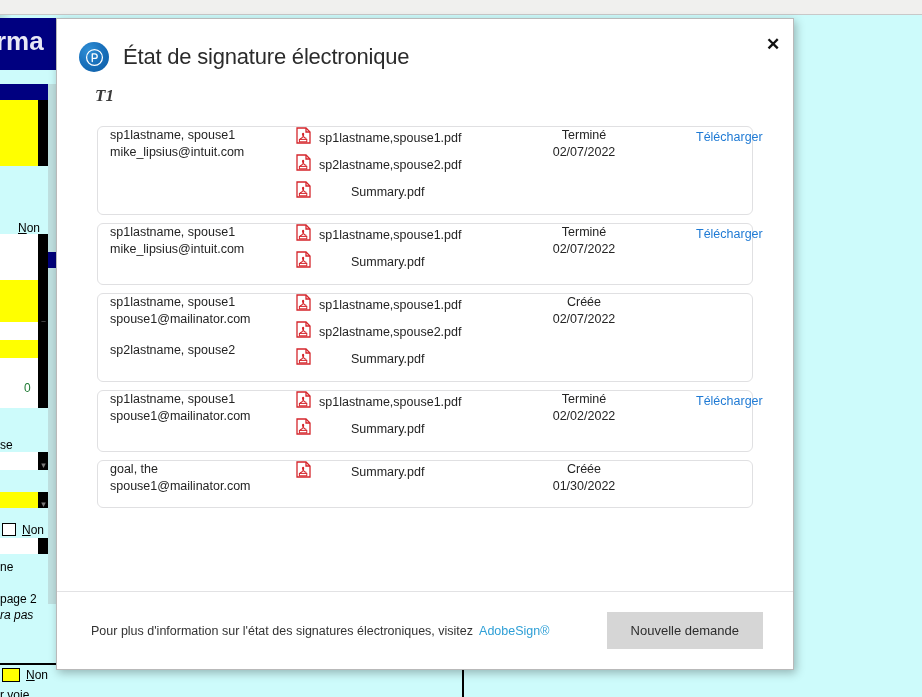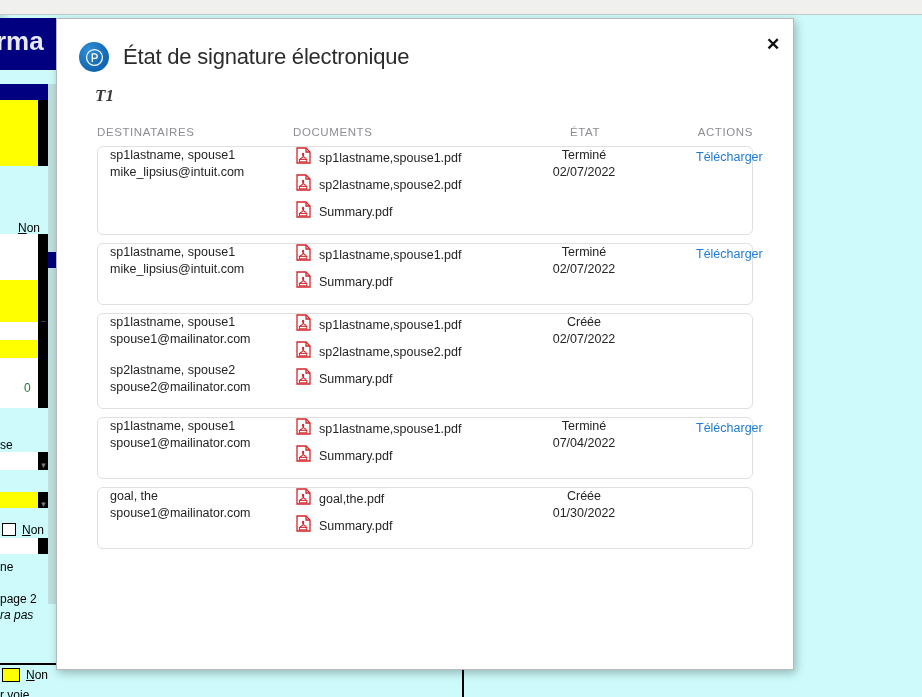--- a/index.html
+++ b/index.html
@@ -258,21 +258,21 @@
   }
   .rc-docs {
     flex: 1;
     padding-left: 2px;
   }
   .doc-line {
     display: flex;
     align-items: center;
     margin-bottom: 6px;
   }
-  .doc-line:last-child { margin-bottom: 0; }
+  .doc-line:last-child { margin-bottom: 0; gap: 32px; }
   .pdf-ico {
     width: 15px; height: 17px;
     flex: 0 0 auto;
     margin-right: 8px;
   }
   .doc-name {
     font-size: 12.5px;
     color: #242424;
   }
   .rc-etat {
@@ -419,26 +419,20 @@
       </svg>
     </span>
     <span class="modal-title">État de signature électronique</span>
   </div>
 
   <div class="modal-subtitle-row">
     <div class="form-tag">T1</div>
   </div>
 
   <div class="table-wrap">
-    <div class="col-head-row">
-      <div class="col-dest">DESTINATAIRES</div>
-      <div class="col-docs">DOCUMENTS</div>
-      <div class="col-etat">ÉTAT</div>
-      <div class="col-acts">ACTIONS</div>
-    </div>
     <div id="rows-host">
         <div class="row-card">
           <div class="rc-dest">
             <div class="recipient">
               <div class="rname">sp1lastname, spouse1</div>
               <div class="remail">mike_lipsius@intuit.com</div>
             </div>
           </div>
           <div class="rc-docs">
             <div class="doc-line">
@@ -509,21 +503,20 @@
           <div class="rc-acts"><a class="dl-link">Télécharger</a></div>
         </div>
         <div class="row-card">
           <div class="rc-dest">
             <div class="recipient">
               <div class="rname">sp1lastname, spouse1</div>
               <div class="remail">spouse1@mailinator.com</div>
             </div>
             <div class="recipient">
               <div class="rname">sp2lastname, spouse2</div>
-              <div class="remail">spouse2@mailinator.com</div>
             </div>
           </div>
           <div class="rc-docs">
             <div class="doc-line">
               <span><svg class="pdf-ico" viewBox="0 0 15 17" aria-hidden="true">
                   <path d="M1 1 h9 l4 4 v11 h-13 z" fill="#ffffff" stroke="#d5252b" stroke-width="1.3"></path>
                   <path d="M10 1 v4 h4" fill="none" stroke="#d5252b" stroke-width="1.3"></path>
                   <path d="M4 12 c2.2 -1 3.6 -3.2 3.6 -4.8 c0 -1 -1.1 -1 -1.1 -.1 c0 1.7 2 4.3 3.9 4.3" fill="none" stroke="#d5252b" stroke-width="1.2"></path>
                   <rect x="3.4" y="12.4" width="7.4" height="2.4" fill="none" stroke="#d5252b" stroke-width="1"></rect>
                 </svg></span>
@@ -576,53 +569,50 @@
                   <path d="M1 1 h9 l4 4 v11 h-13 z" fill="#ffffff" stroke="#d5252b" stroke-width="1.3"></path>
                   <path d="M10 1 v4 h4" fill="none" stroke="#d5252b" stroke-width="1.3"></path>
                   <path d="M4 12 c2.2 -1 3.6 -3.2 3.6 -4.8 c0 -1 -1.1 -1 -1.1 -.1 c0 1.7 2 4.3 3.9 4.3" fill="none" stroke="#d5252b" stroke-width="1.2"></path>
                   <rect x="3.4" y="12.4" width="7.4" height="2.4" fill="none" stroke="#d5252b" stroke-width="1"></rect>
                 </svg></span>
               <span class="doc-name">Summary.pdf</span>
             </div>
           </div>
           <div class="rc-etat">
             <div>Terminé</div>
-            <div>07/04/2022</div>
+            <div>02/02/2022</div>
           </div>
           <div class="rc-acts"><a class="dl-link">Télécharger</a></div>
         </div>
         <div class="row-card">
           <div class="rc-dest">
             <div class="recipient">
               <div class="rname">goal, the</div>
               <div class="remail">spouse1@mailinator.com</div>
             </div>
           </div>
           <div class="rc-docs">
             <div class="doc-line">
               <span><svg class="pdf-ico" viewBox="0 0 15 17" aria-hidden="true">
                   <path d="M1 1 h9 l4 4 v11 h-13 z" fill="#ffffff" stroke="#d5252b" stroke-width="1.3"></path>
                   <path d="M10 1 v4 h4" fill="none" stroke="#d5252b" stroke-width="1.3"></path>
                   <path d="M4 12 c2.2 -1 3.6 -3.2 3.6 -4.8 c0 -1 -1.1 -1 -1.1 -.1 c0 1.7 2 4.3 3.9 4.3" fill="none" stroke="#d5252b" stroke-width="1.2"></path>
                   <rect x="3.4" y="12.4" width="7.4" height="2.4" fill="none" stroke="#d5252b" stroke-width="1"></rect>
                 </svg></span>
-              <span class="doc-name">goal,the.pdf</span>
-            </div>
-            <div class="doc-line">
-              <span><svg class="pdf-ico" viewBox="0 0 15 17" aria-hidden="true">
-                  <path d="M1 1 h9 l4 4 v11 h-13 z" fill="#ffffff" stroke="#d5252b" stroke-width="1.3"></path>
-                  <path d="M10 1 v4 h4" fill="none" stroke="#d5252b" stroke-width="1.3"></path>
-                  <path d="M4 12 c2.2 -1 3.6 -3.2 3.6 -4.8 c0 -1 -1.1 -1 -1.1 -.1 c0 1.7 2 4.3 3.9 4.3" fill="none" stroke="#d5252b" stroke-width="1.2"></path>
-                  <rect x="3.4" y="12.4" width="7.4" height="2.4" fill="none" stroke="#d5252b" stroke-width="1"></rect>
-                </svg></span>
               <span class="doc-name">Summary.pdf</span>
             </div>
           </div>
           <div class="rc-etat">
             <div>Créée</div>
             <div>01/30/2022</div>
           </div>
           <div class="rc-acts"></div>
         </div>
       </div>
   </div>
 
+  <div class="modal-footer">
+    <span class="footer-text">Pour plus d'information sur l'état des signatures électroniques, visitez</span>
+    <a class="footer-link">AdobeSign®</a>
+    <span class="footer-spacer"></span>
+    <button class="btn-new">Nouvelle demande</button>
+  </div>
 </div>
 
 </body></html>

